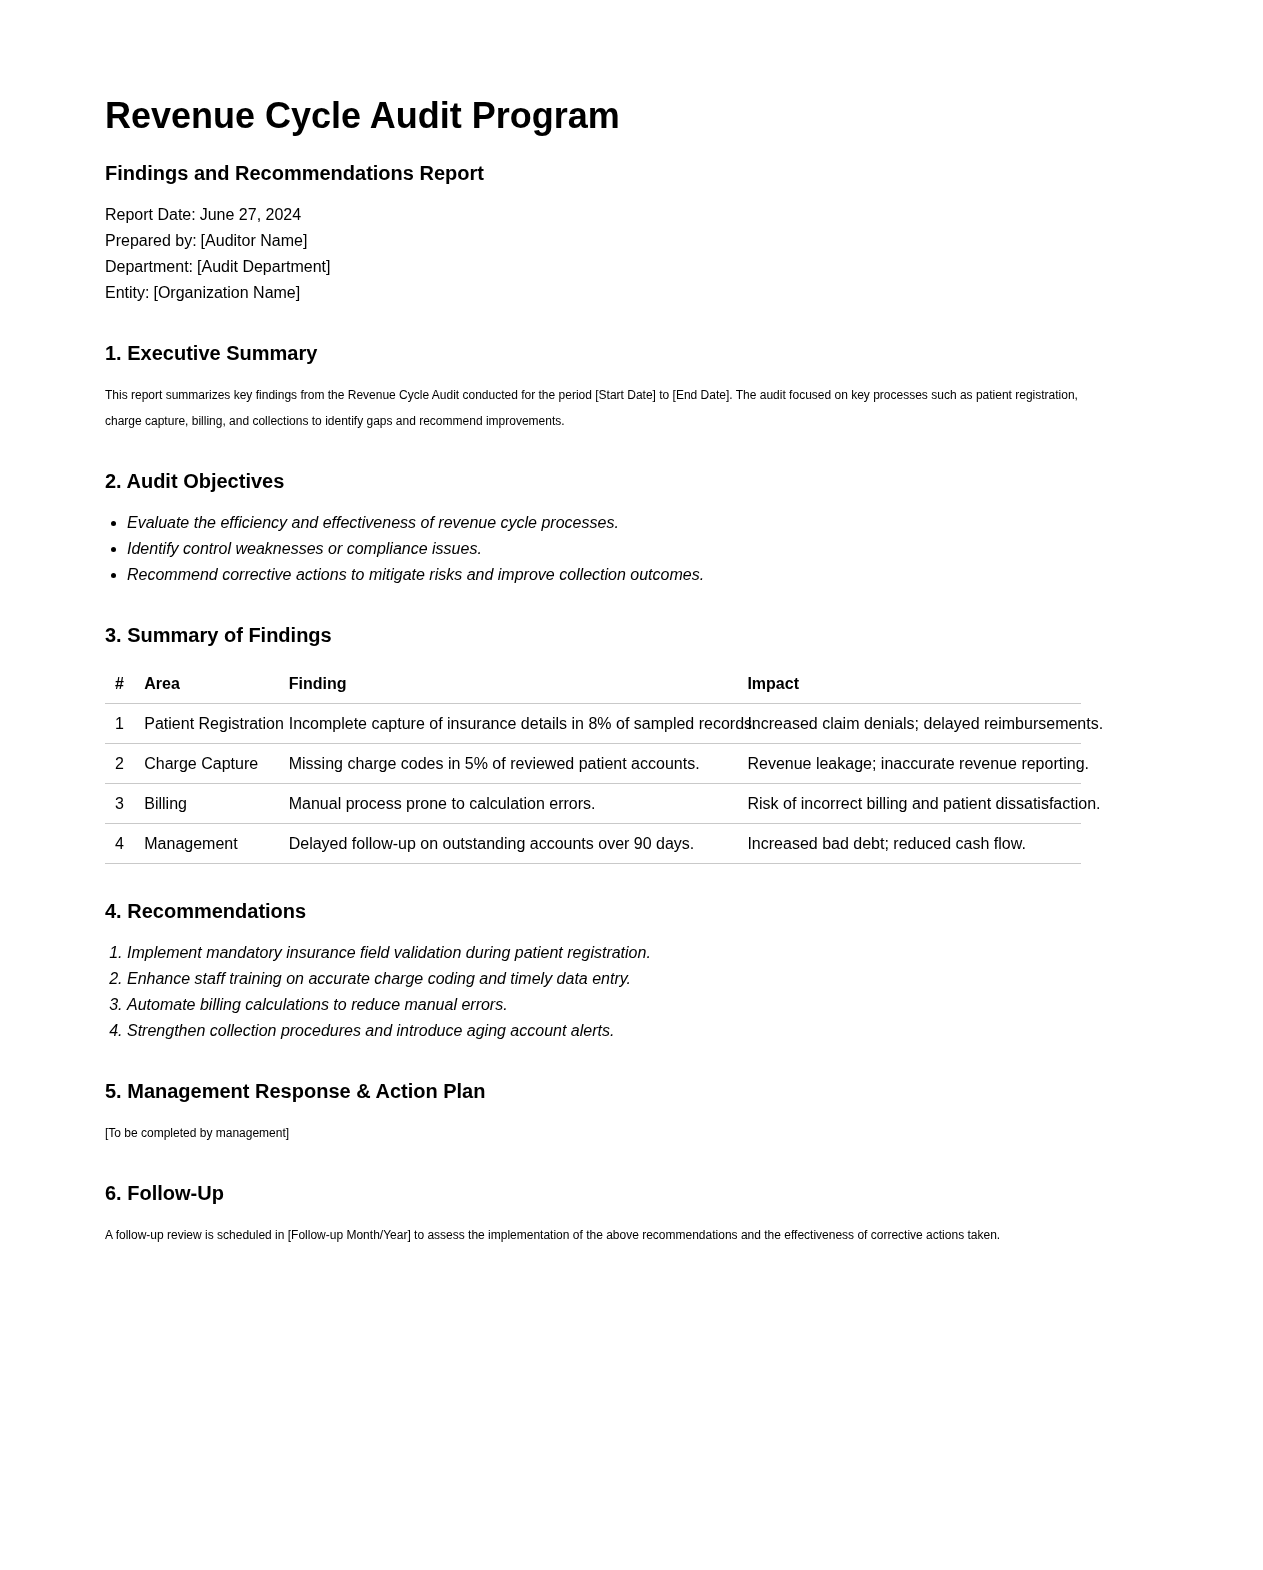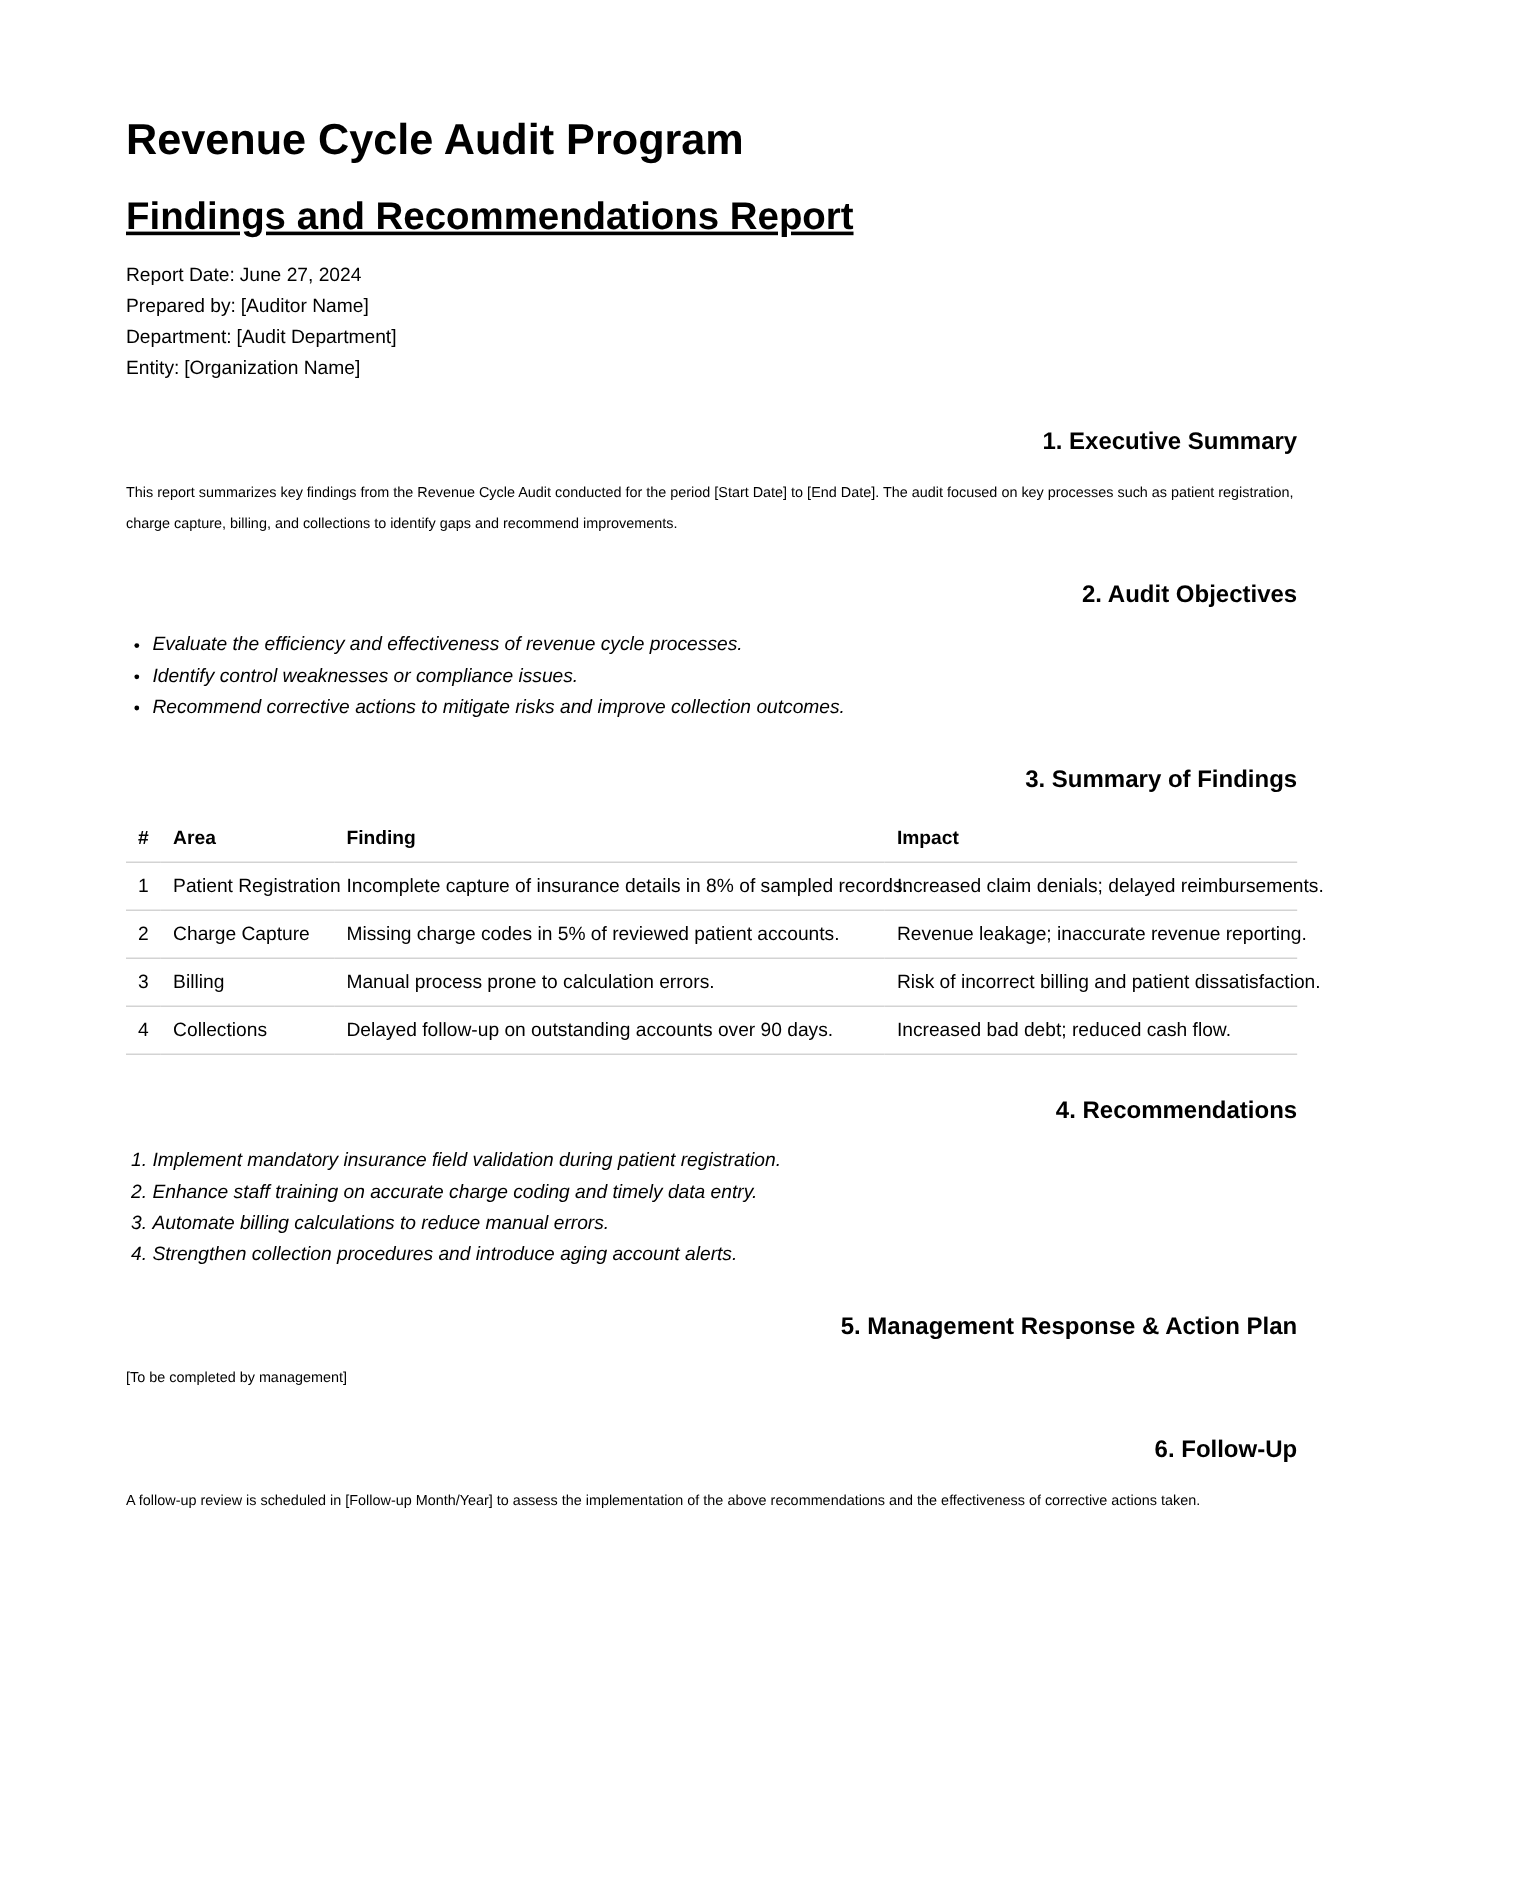--- a/index.html
+++ b/index.html
@@ -19,39 +19,37 @@
     padding: 95px 105px 0 105px;
     width: 1186px;
   }
   h1.doc-title {
     font-size: 36px;
     line-height: 1.15;
     font-weight: bold;
     margin: 0 0 25px 0;
   }
   h2.doc-subtitle {
-    font-size: 32px;
+    font-size: 20px;
     line-height: 1.2;
     font-weight: bold;
     margin: 0 0 17px 0;
-    text-decoration: underline;
   }
   .meta p {
     margin: 0;
     font-size: 16px;
     line-height: 26px;
   }
   .meta .meta-label { font-weight: normal; }
   .meta .meta-value { margin-left: 4px; text-align: center; }
   h3.section-heading {
     font-size: 20px;
     line-height: 26px;
     font-weight: bold;
     margin: 34px 0 16px 0;
-    text-align: right;
   }
   p.body-text {
     font-size: 12px;
     line-height: 26px;
     margin: 0 0 26px 0;
   }
   ul.bullet-list, ol.numbered-list {
     margin: 0 0 26px 0;
     padding-left: 22px;
     font-size: 16px;
@@ -148,21 +146,21 @@
           <td>Revenue leakage; inaccurate revenue reporting.</td>
         </tr>
         <tr>
           <td>3</td>
           <td>Billing</td>
           <td>Manual process prone to calculation errors.</td>
           <td>Risk of incorrect billing and patient dissatisfaction.</td>
         </tr>
         <tr>
           <td>4</td>
-          <td>Collections</td>
+          <td>Management</td>
           <td>Delayed follow-up on outstanding accounts over 90 days.</td>
           <td>Increased bad debt; reduced cash flow.</td>
         </tr>
       </tbody>
     </table>
   </section>
 
   <section>
     <h3 class="section-heading">4. Recommendations</h3>
     <ol class="numbered-list">

